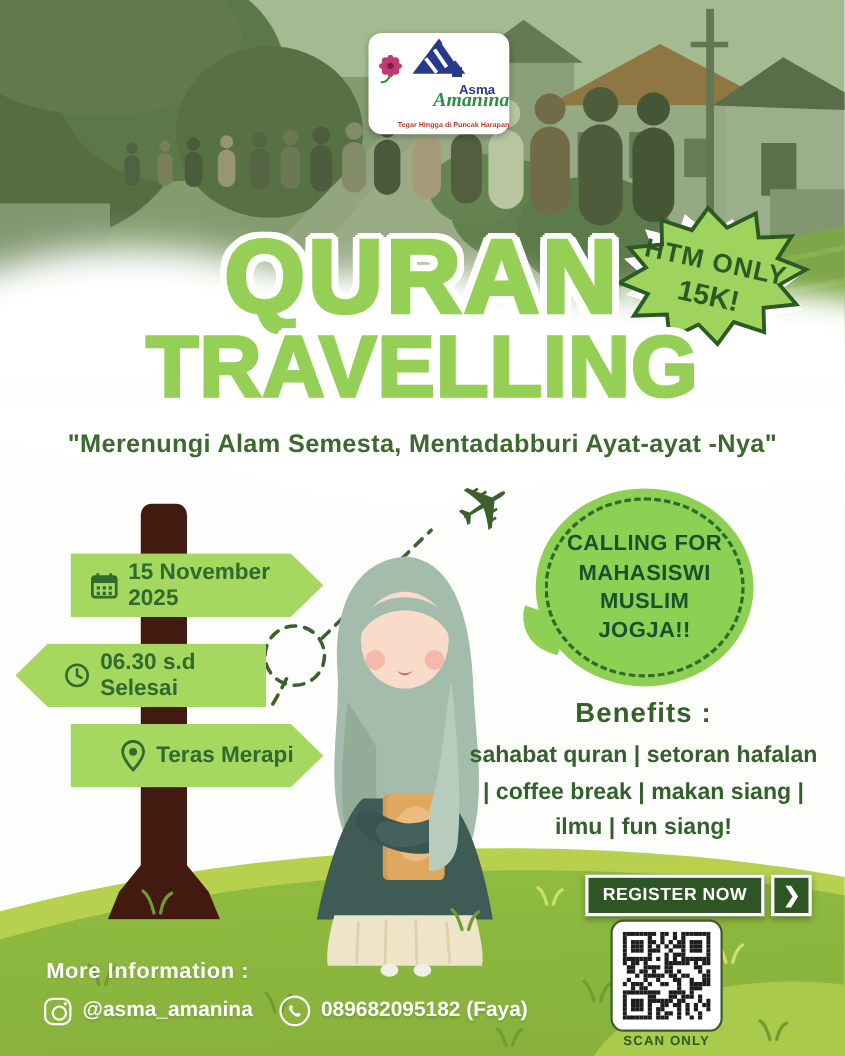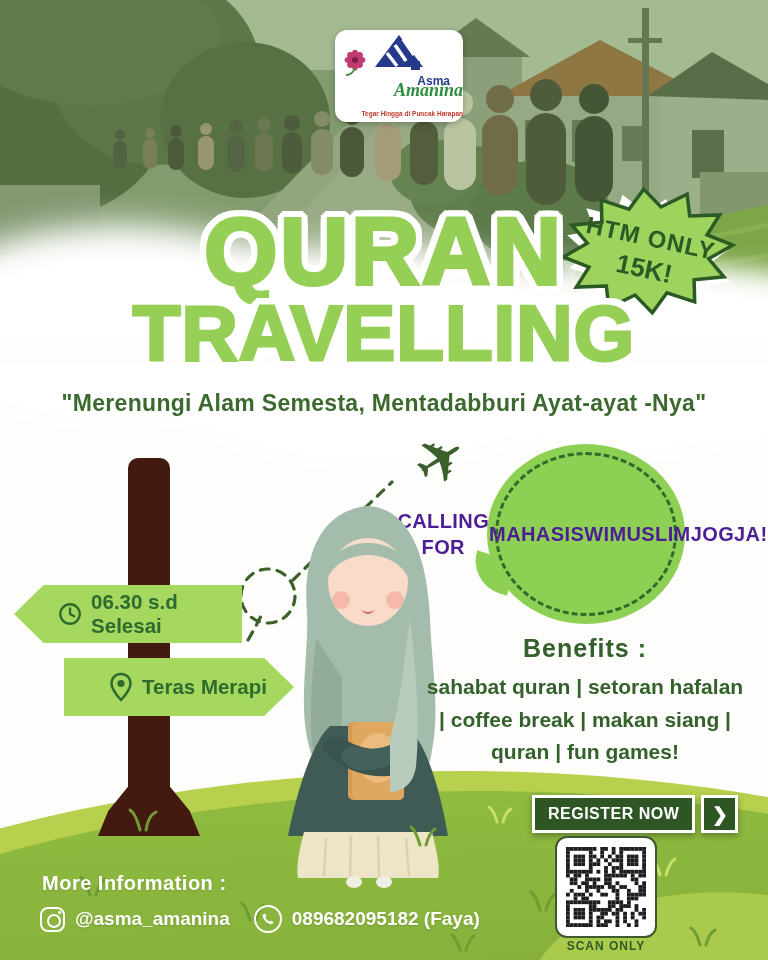--- a/index.html
+++ b/index.html
@@ -57,22 +57,22 @@
 
   
   .flight { position:absolute; left:0; top:0; width:768px; height:960px; pointer-events:none; }
 
   
   .bubble { position:absolute; left:487px; top:444px; width:198px; height:180px;
     background:#8ed054; border-radius:50%; }
   .bubble::before { content:""; position:absolute; left:-16px; bottom:34px; width:42px; height:34px;
     background:#8ed054; border-radius:0 0 0 34px; transform:rotate(18deg); }
   .bubble-border { position:absolute; inset:8px; border:3px dashed #2f6b2a; border-radius:50%; }
-  .bubble-text { position:absolute; inset:0; display:flex; flex-direction:row; justify-content:center;
-    align-items:center; text-align:center; color:#4c1d95; font-weight:bold; font-size:20px;
+  .bubble-text { position:absolute; inset:0; display:flex; flex-direction:column; justify-content:center;
+    align-items:center; text-align:center; color:#14532d; font-weight:bold; font-size:20px;
     line-height:1.32; letter-spacing:.4px; }
 
   
   .benefits { position:absolute; left:415px; top:634px; width:340px; text-align:center;
     color:#33602b; font-weight:bold; }
   .benefits-heading { font-size:25px; margin-bottom:8px; letter-spacing:1px; }
   .benefits-line { font-size:21px; line-height:1.55; }
 
   
   .hill-light { position:absolute; left:-420px; top:772px; width:1650px; height:700px;
@@ -268,20 +268,37 @@
       <path d="M248,640 C254,630 258,622 262,614"></path>
       <circle cx="268" cy="596" r="27"></circle>
       <path d="M293,580 C322,552 352,520 392,482"></path>
     </g>
     <text x="430" y="492" font-size="62" fill="#3c602c" font-family="DejaVu Sans, sans-serif" transform="rotate(-32 430 492)">✈</text>
   </svg>
 
   <div class="post"></div>
   <div class="post-base"></div>
 
+  <div class="sign sign-right sign1">
+    <svg width="26" height="26" viewBox="0 0 26 26">
+      <rect x="2" y="5" width="22" height="19" rx="2.5" fill="none" stroke="#2e6b2e" stroke-width="2.5"></rect>
+      <rect x="2" y="5" width="22" height="6" fill="#2e6b2e"></rect>
+      <line x1="7" y1="2" x2="7" y2="8" stroke="#2e6b2e" stroke-width="2.5"></line>
+      <line x1="19" y1="2" x2="19" y2="8" stroke="#2e6b2e" stroke-width="2.5"></line>
+      <g fill="#2e6b2e">
+          <rect x="6" y="14" width="3" height="3"></rect>
+          <rect x="11.5" y="14" width="3" height="3"></rect>
+          <rect x="17" y="14" width="3" height="3"></rect>
+          <rect x="6" y="19" width="3" height="3"></rect>
+          <rect x="11.5" y="19" width="3" height="3"></rect>
+          <rect x="17" y="19" width="3" height="3"></rect>
+        </g>
+    </svg>
+    <span>15 November 2025</span>
+  </div>
 
   <div class="sign sign-left sign2">
     <svg width="26" height="26" viewBox="0 0 26 26">
       <circle cx="13" cy="13" r="10.5" fill="none" stroke="#2e6b2e" stroke-width="2.5"></circle>
       <path d="M13,7 L13,13 L17.5,15.5" fill="none" stroke="#2e6b2e" stroke-width="2.5" stroke-linecap="round"></path>
     </svg>
     <span>06.30 s.d Selesai</span>
   </div>
 
   <div class="sign sign-right sign3">
@@ -336,21 +353,21 @@
     <g stroke="#c9e06a" stroke-width="3" fill="none" stroke-linecap="round">
       <path d="M660,115 q-4,-14 -9,-18 M666,115 q3,-12 9,-16"></path>
       <path d="M497,62 q-3,-12 -8,-15 M503,62 q3,-11 8,-13"></path>
     </g>
   </svg>
 
   <div class="benefits">
     <div class="benefits-heading">Benefits :</div>
     <div class="benefits-line">sahabat quran | setoran hafalan</div>
     <div class="benefits-line">| coffee break | makan siang |</div>
-    <div class="benefits-line">quran | fun games!</div>
+    <div class="benefits-line">ilmu | fun siang!</div>
   </div>
 
   <div class="register">
     <div class="register-label">REGISTER NOW</div>
     <div class="register-arrow">❯</div>
   </div>
 
   <div class="qr-box">
     <div class="qr-code"><svg viewBox="0 0 84 84" width="100%" height="100%" fill="#1d1d1d">
           <rect x="0" y="0" width="4" height="4"></rect>

